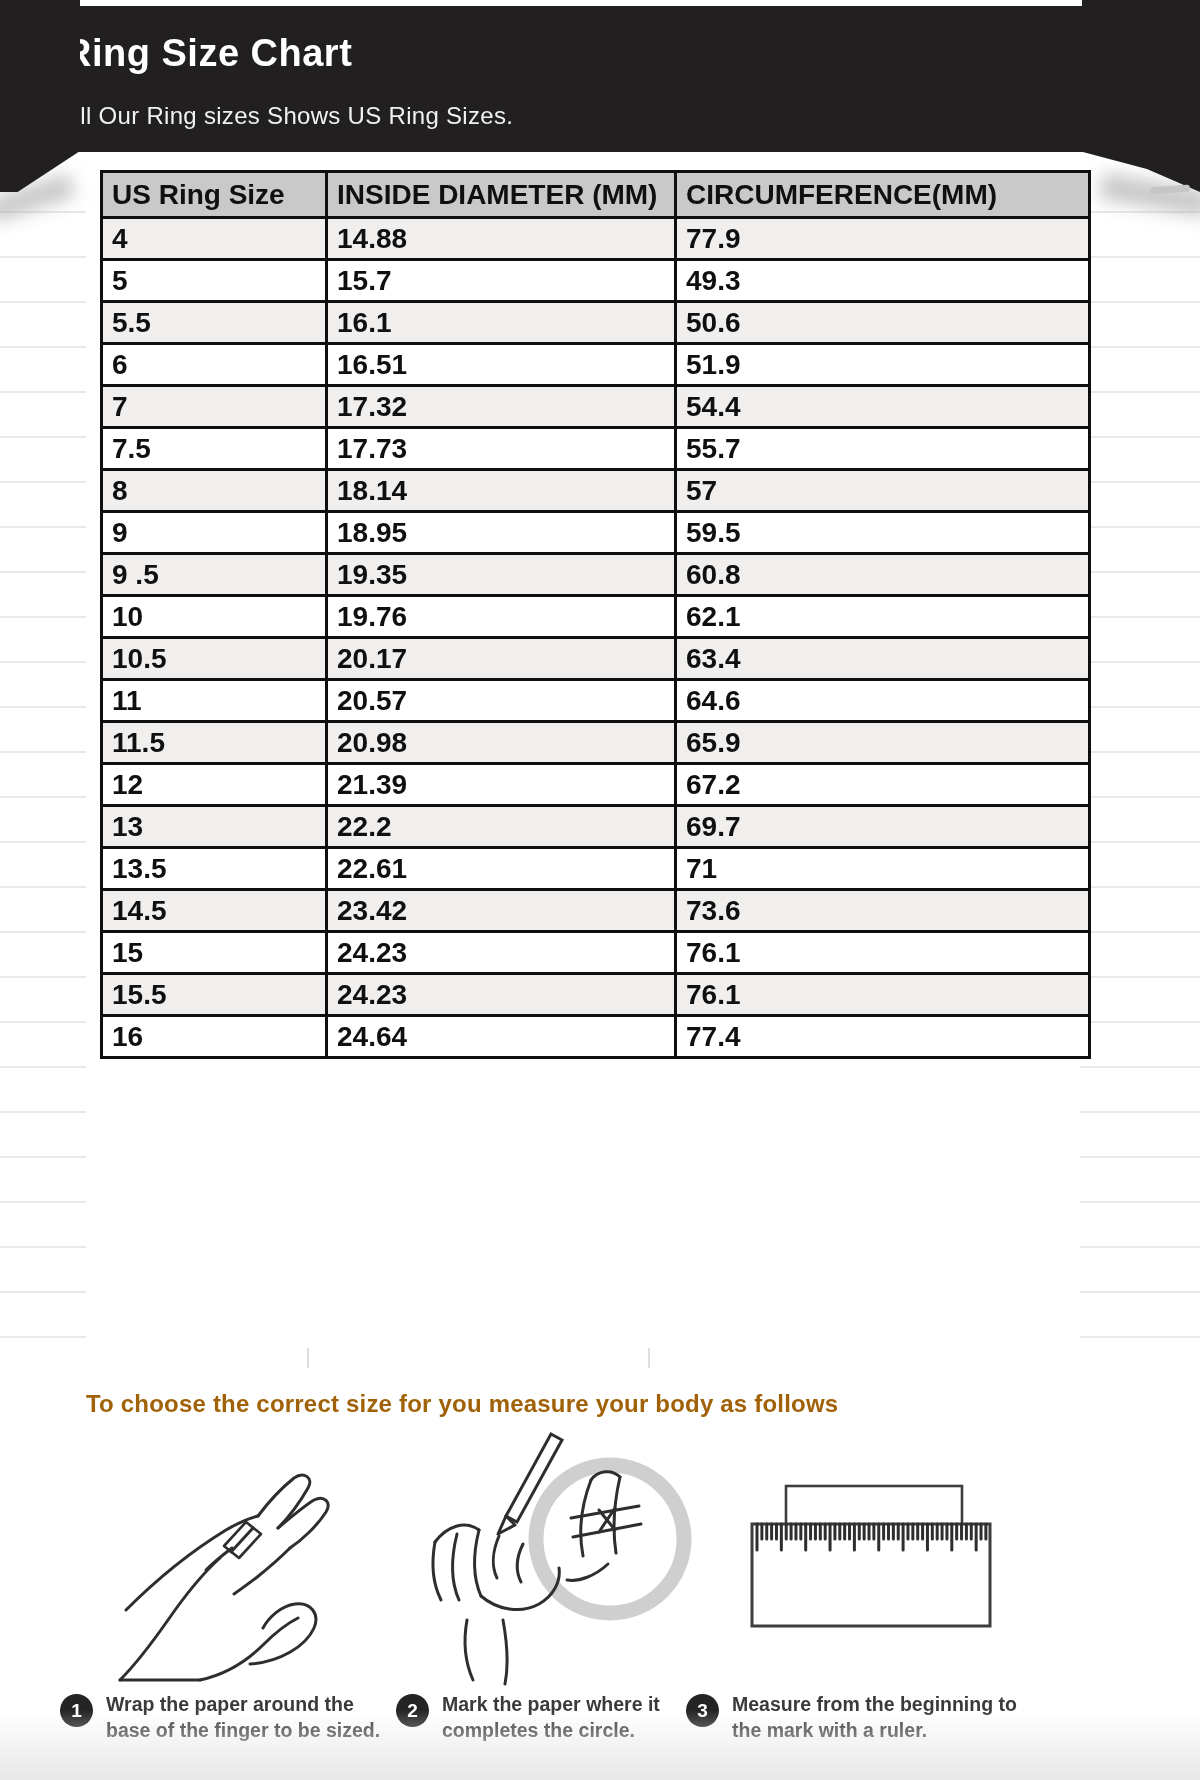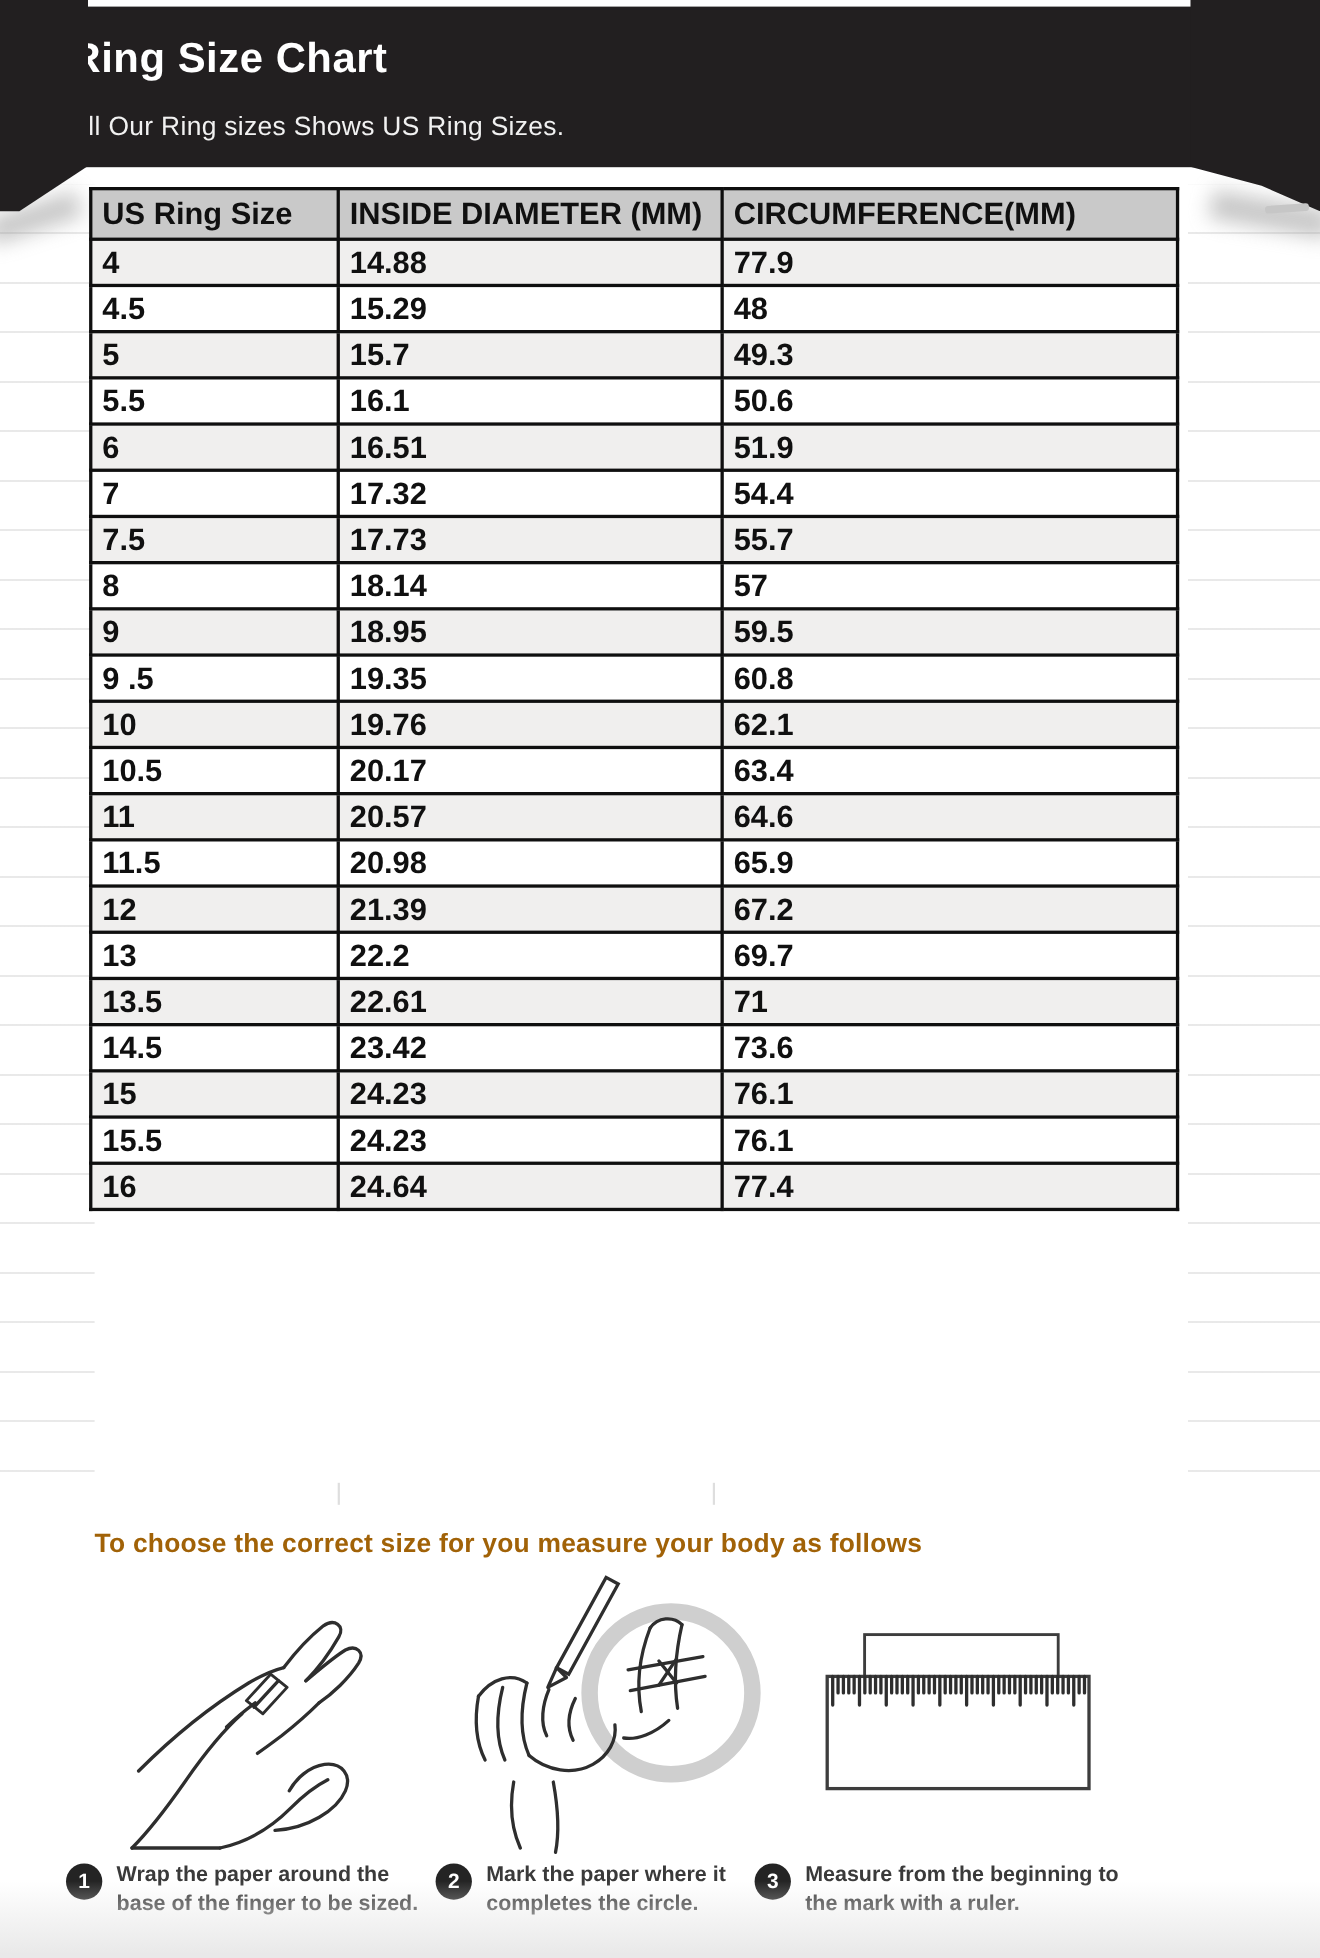--- a/index.html
+++ b/index.html
@@ -41,21 +41,21 @@
   .corner-shadow{position:absolute;background:#8f8f8f;filter:blur(9px);opacity:.5;}
   .corner-shadow.left{left:-12px;top:186px;width:86px;height:24px;transform:rotate(-18deg);}
   .corner-shadow.right{right:-10px;top:182px;width:110px;height:26px;transform:rotate(10deg);}
   .corner-dash{
     position:absolute;left:1150px;top:186px;width:40px;height:7px;
     background:#c6c6c6;border-radius:3px;transform:rotate(-4deg);
   }
 
   
   table.size-table{
-    position:absolute;left:81px;top:170px;width:988px;
+    position:absolute;left:100px;top:170px;width:988px;
     border-collapse:collapse;table-layout:fixed;
   }
   .size-table col.c1{width:225px;}
   .size-table col.c2{width:349px;}
   .size-table col.c3{width:414px;}
   .size-table th,.size-table td{
     border:3.5px solid #0f0f0f;
     font-weight:700;color:#101010;text-align:left;
     padding:2px 2px 2px 9px;line-height:1.2;
     overflow:hidden;white-space:nowrap;
@@ -128,25 +128,20 @@
         <th>US Ring Size</th>
         <th>INSIDE DIAMETER (MM)</th>
         <th>CIRCUMFERENCE(MM)</th>
       </tr>
     </thead>
     <tbody id="table-body">
         <tr>
           <td>4</td>
           <td>14.88</td>
           <td>77.9</td>
-        </tr>
-        <tr>
-          <td>4.5</td>
-          <td>15.29</td>
-          <td>48</td>
         </tr>
         <tr>
           <td>5</td>
           <td>15.7</td>
           <td>49.3</td>
         </tr>
         <tr>
           <td>5.5</td>
           <td>16.1</td>
           <td>50.6</td>

